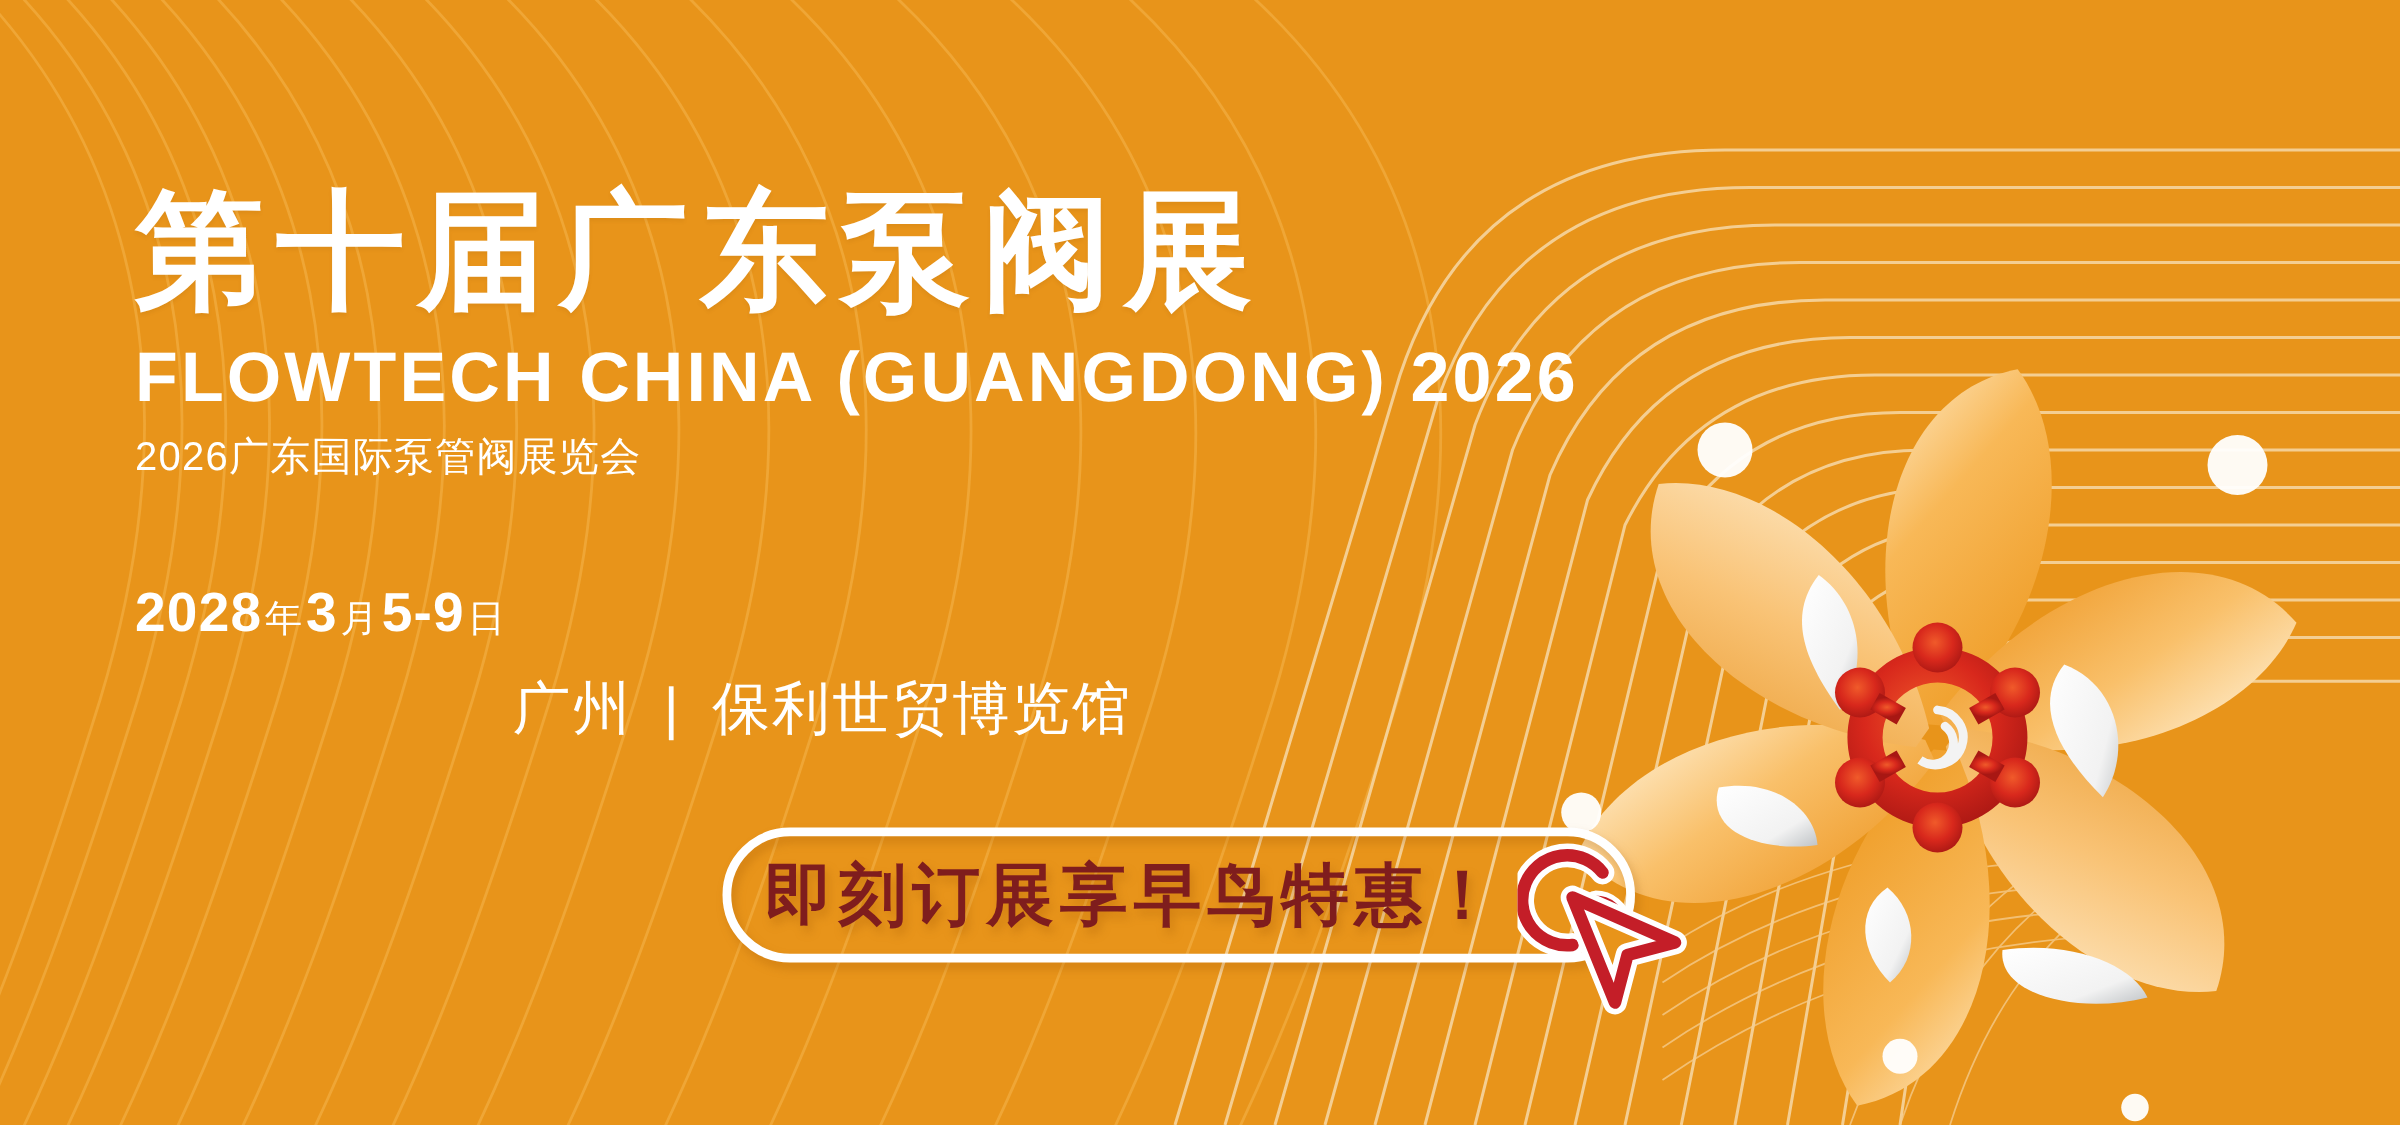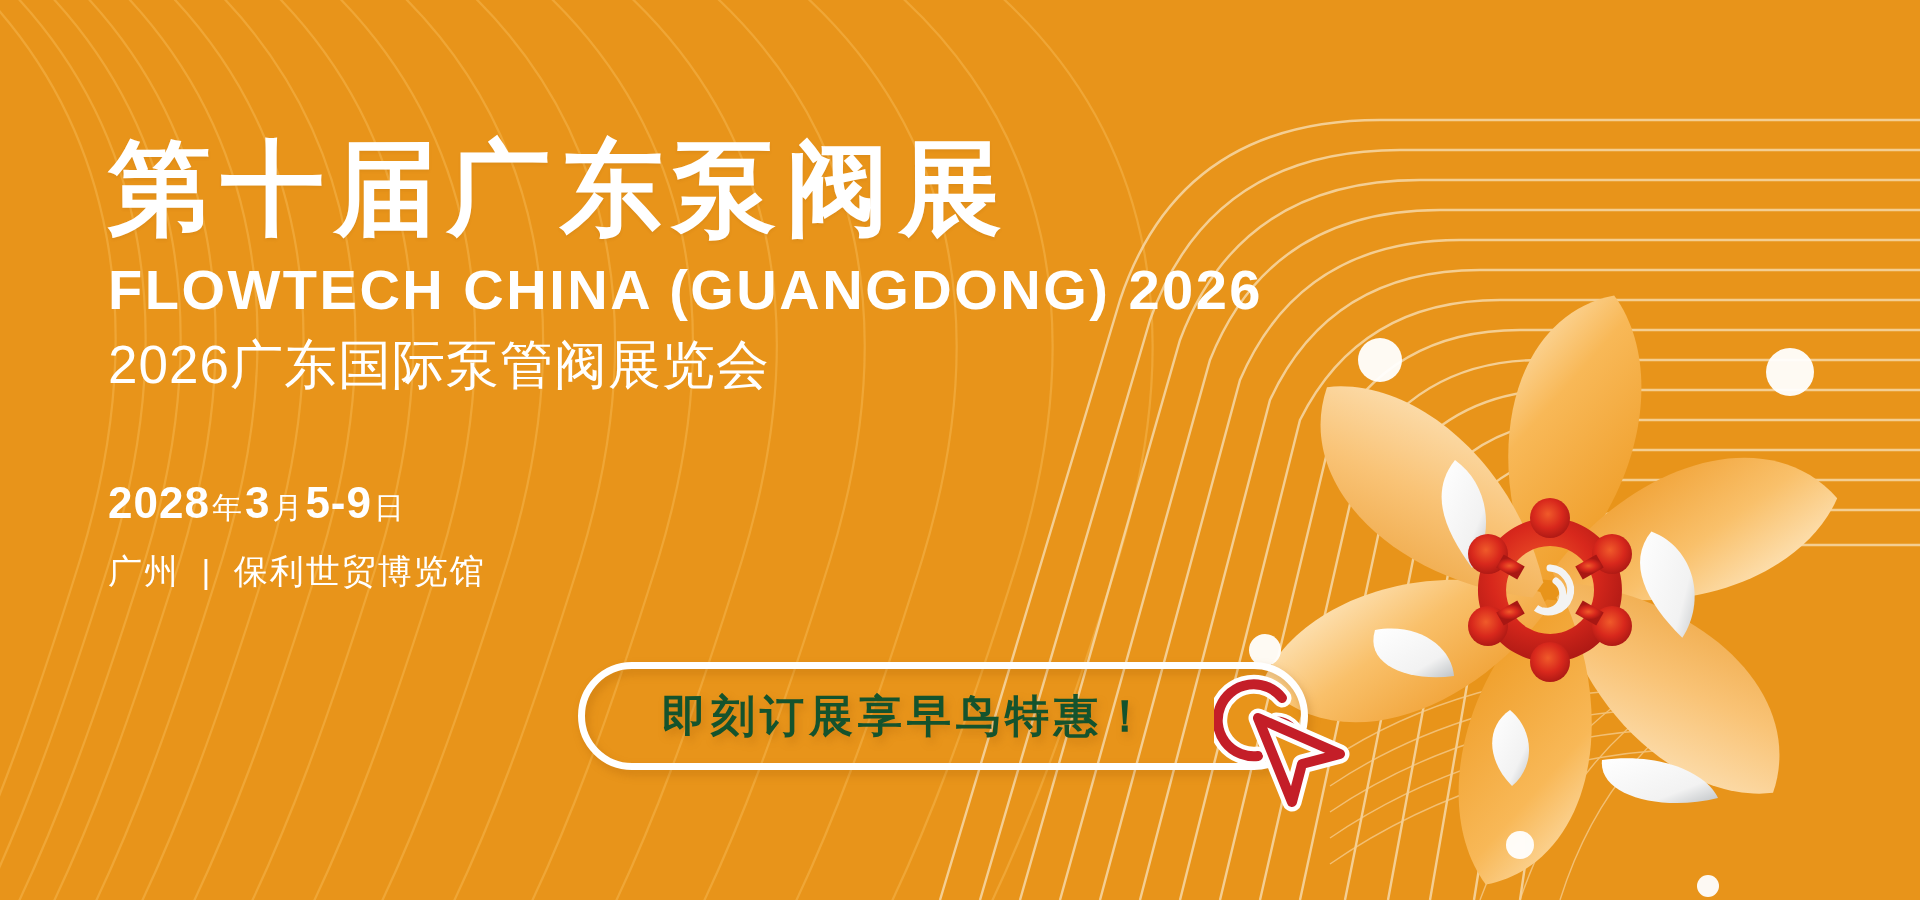--- a/index.html
+++ b/index.html
@@ -18,21 +18,21 @@
   }
 
   
   .bg-layer { position:absolute; inset:0; width:100%; height:100%; }
   .bg-svg   { position:absolute; inset:0; }
 
   
   .content {
     position:absolute;
     left:108px;
-    top:134px;
+    top:146px;
     width:1100px;
     z-index:20;
   }
 
   .title-cn {
     font-size:103px;
     line-height:1.06;
     font-weight:700;
     color:#ffffff;
     letter-spacing:10px;
@@ -47,21 +47,21 @@
     line-height:1.1;
     font-weight:700;
     color:#ffffff;
     letter-spacing:2.5px;
     white-space:nowrap;
     font-family:"Liberation Sans",sans-serif;
   }
 
   .title-sub {
     margin-top:14px;
-    font-size:53px;
+    font-size:32px;
     line-height:1.15;
     font-weight:400;
     color:#ffffff;
     letter-spacing:1px;
     white-space:nowrap;
   }
 
   .date-line {
     margin-top:82px;
     color:#ffffff;
@@ -71,24 +71,25 @@
     letter-spacing:1px;
     display:flex;
     align-items:baseline;
   }
   .date-line .num { font-size:44px; font-weight:700; }
   .date-line .unit { font-size:30px; font-weight:400; padding:0 2px; }
 
   .venue-line {
     margin-top:20px;
     color:#ffffff;
-    font-size:34px;
+    font-size:46px;
     font-weight:400;
     letter-spacing:2px;
     white-space:nowrap;
+    text-align:center;
   }
   .venue-line .sep { padding:0 10px; font-weight:300; }
 
   
   .cta-wrap {
     position:absolute;
     left:578px;
     top:662px;
     z-index:25;
   }
@@ -99,22 +100,22 @@
     justify-content:center;
     width:730px;
     height:108px;
     border:7px solid #ffffff;
     border-radius:56px;
     background:transparent;
     filter:drop-shadow(3px 5px 4px rgba(150,80,0,.28));
     cursor:pointer;
   }
   .cta-label {
-    color:#14532d;
-    font-size:44px;
+    color:#7f1d1d;
+    font-size:54px;
     font-weight:700;
     letter-spacing:5px;
     white-space:nowrap;
     padding-left:14px;
     padding-right:86px;
   }
 
   .cursor-icon {
     position:absolute;
     right:-56px;

